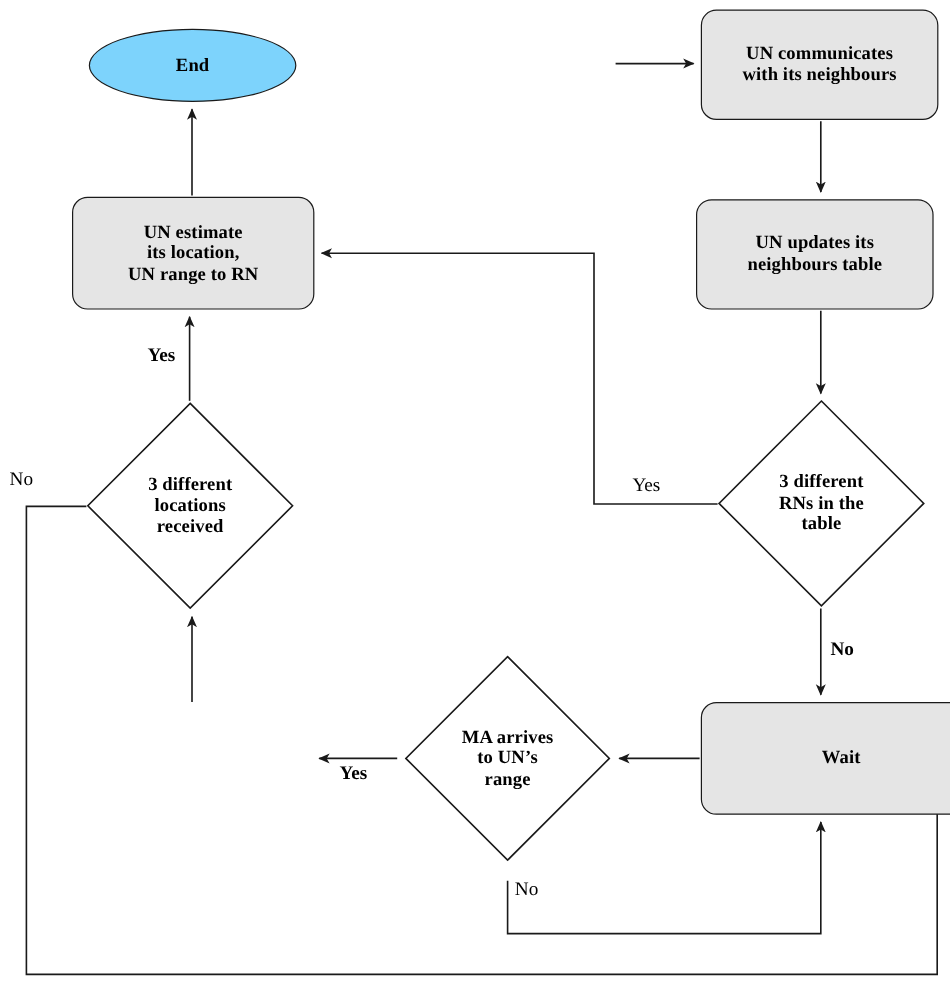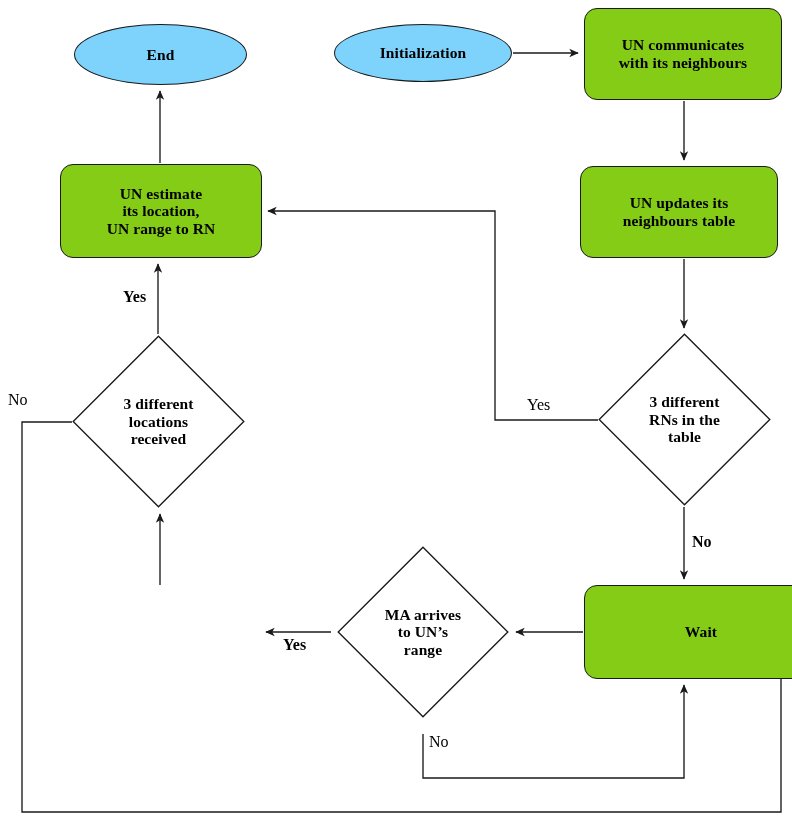--- a/index.html
+++ b/index.html
@@ -37,21 +37,21 @@
     z-index: 3;
     line-height: 1.14;
     font-weight: bold;
     font-size: 15.5px;
     letter-spacing: 0.1px;
     white-space: pre-line;
   }
   .proc {
     border: 1.3px solid #1a1a1a;
     border-radius: 13px;
-    background: #84cc16;
+    background: #e5e5e5;
   }
   .term {
     border: 1.3px solid #1a1a1a;
     border-radius: 50%;
     background: #7dd3fc;
     justify-content: center;
   }
   .dec {
     background: transparent;
   }
@@ -111,23 +111,20 @@
 
       <path d="M 72 422 L 22 422 L 22 812 L 781 812 L 781 640" marker-end="url(#arrow)"></path>
 
     </g>
   </svg>
 
   <div class="node term" style="left:74px; top:24px; width:173px; height:61px;">
     <span class="txt">End</span>
   </div>
 
-  <div class="node term" style="left:334px; top:24px; width:178px; height:58px;">
-    <span class="txt">Initialization</span>
-  </div>
 
   <div class="node proc" style="left:584px; top:8px; width:198px; height:92px;">
     <span class="txt">UN communicates
 with its neighbours</span>
   </div>
 
   <div class="node proc" style="left:580px; top:166px; width:198px; height:92px;">
     <span class="txt">UN updates its
 neighbours table</span>
   </div>

